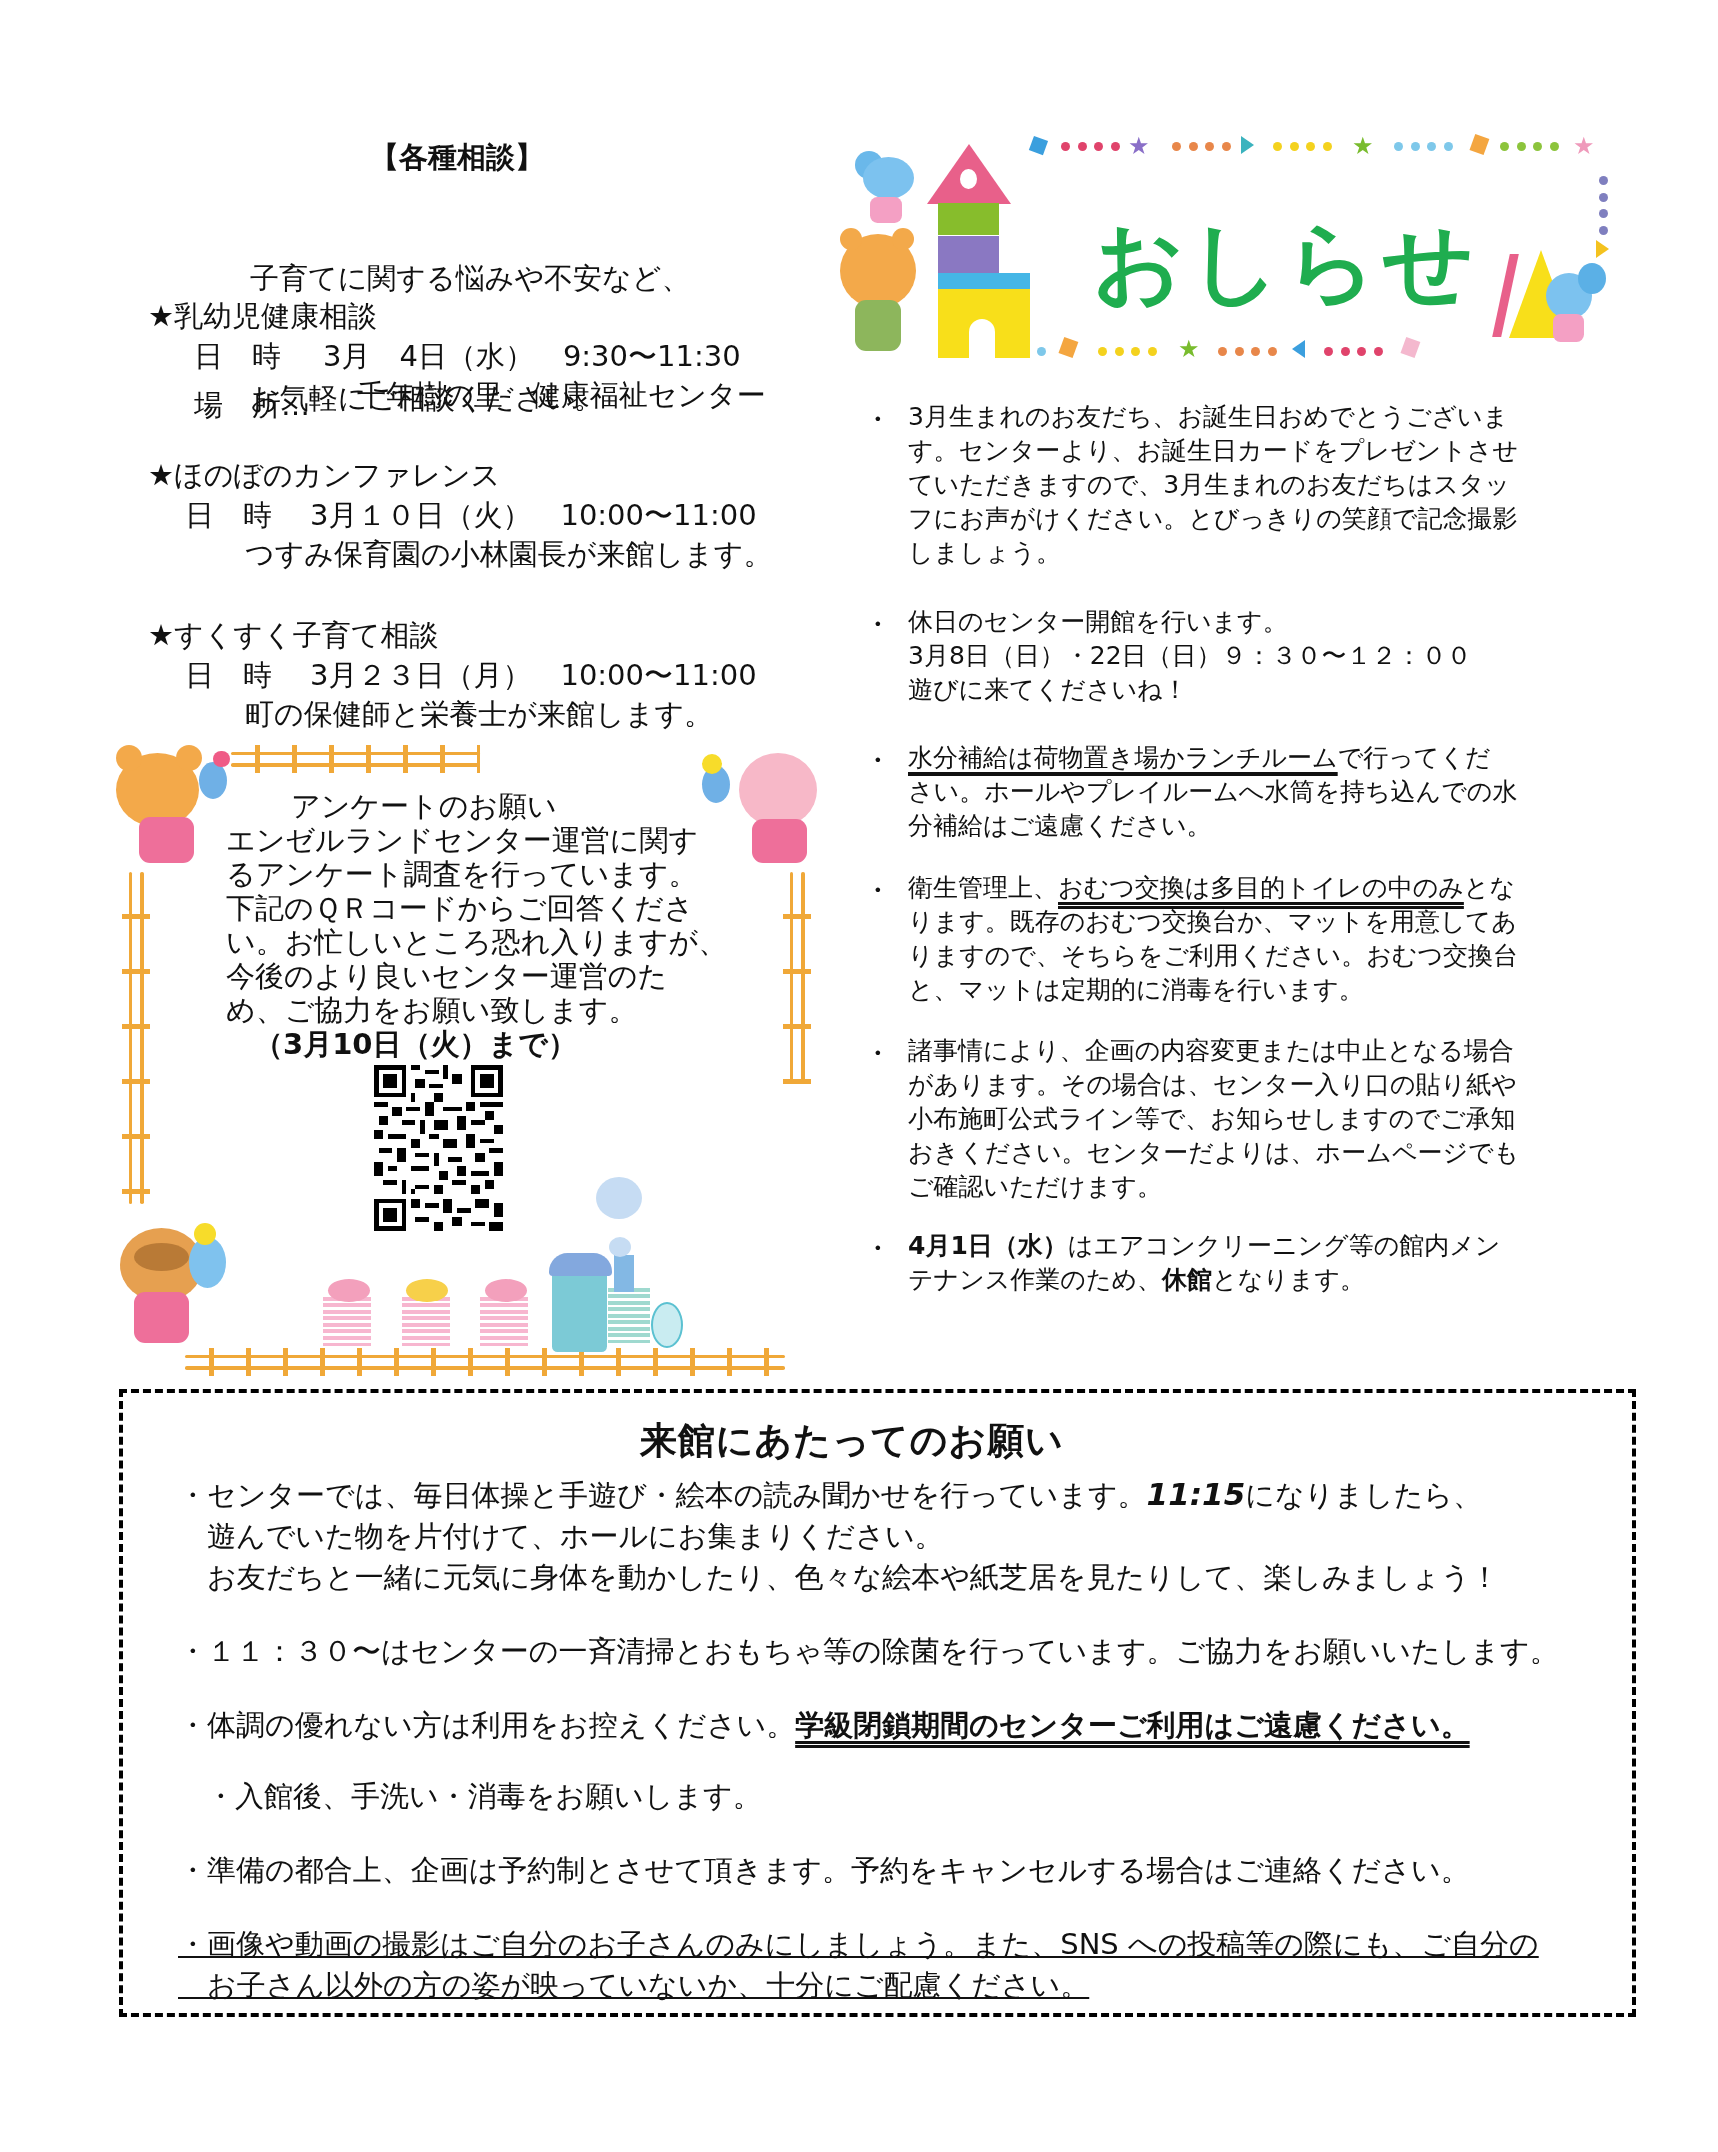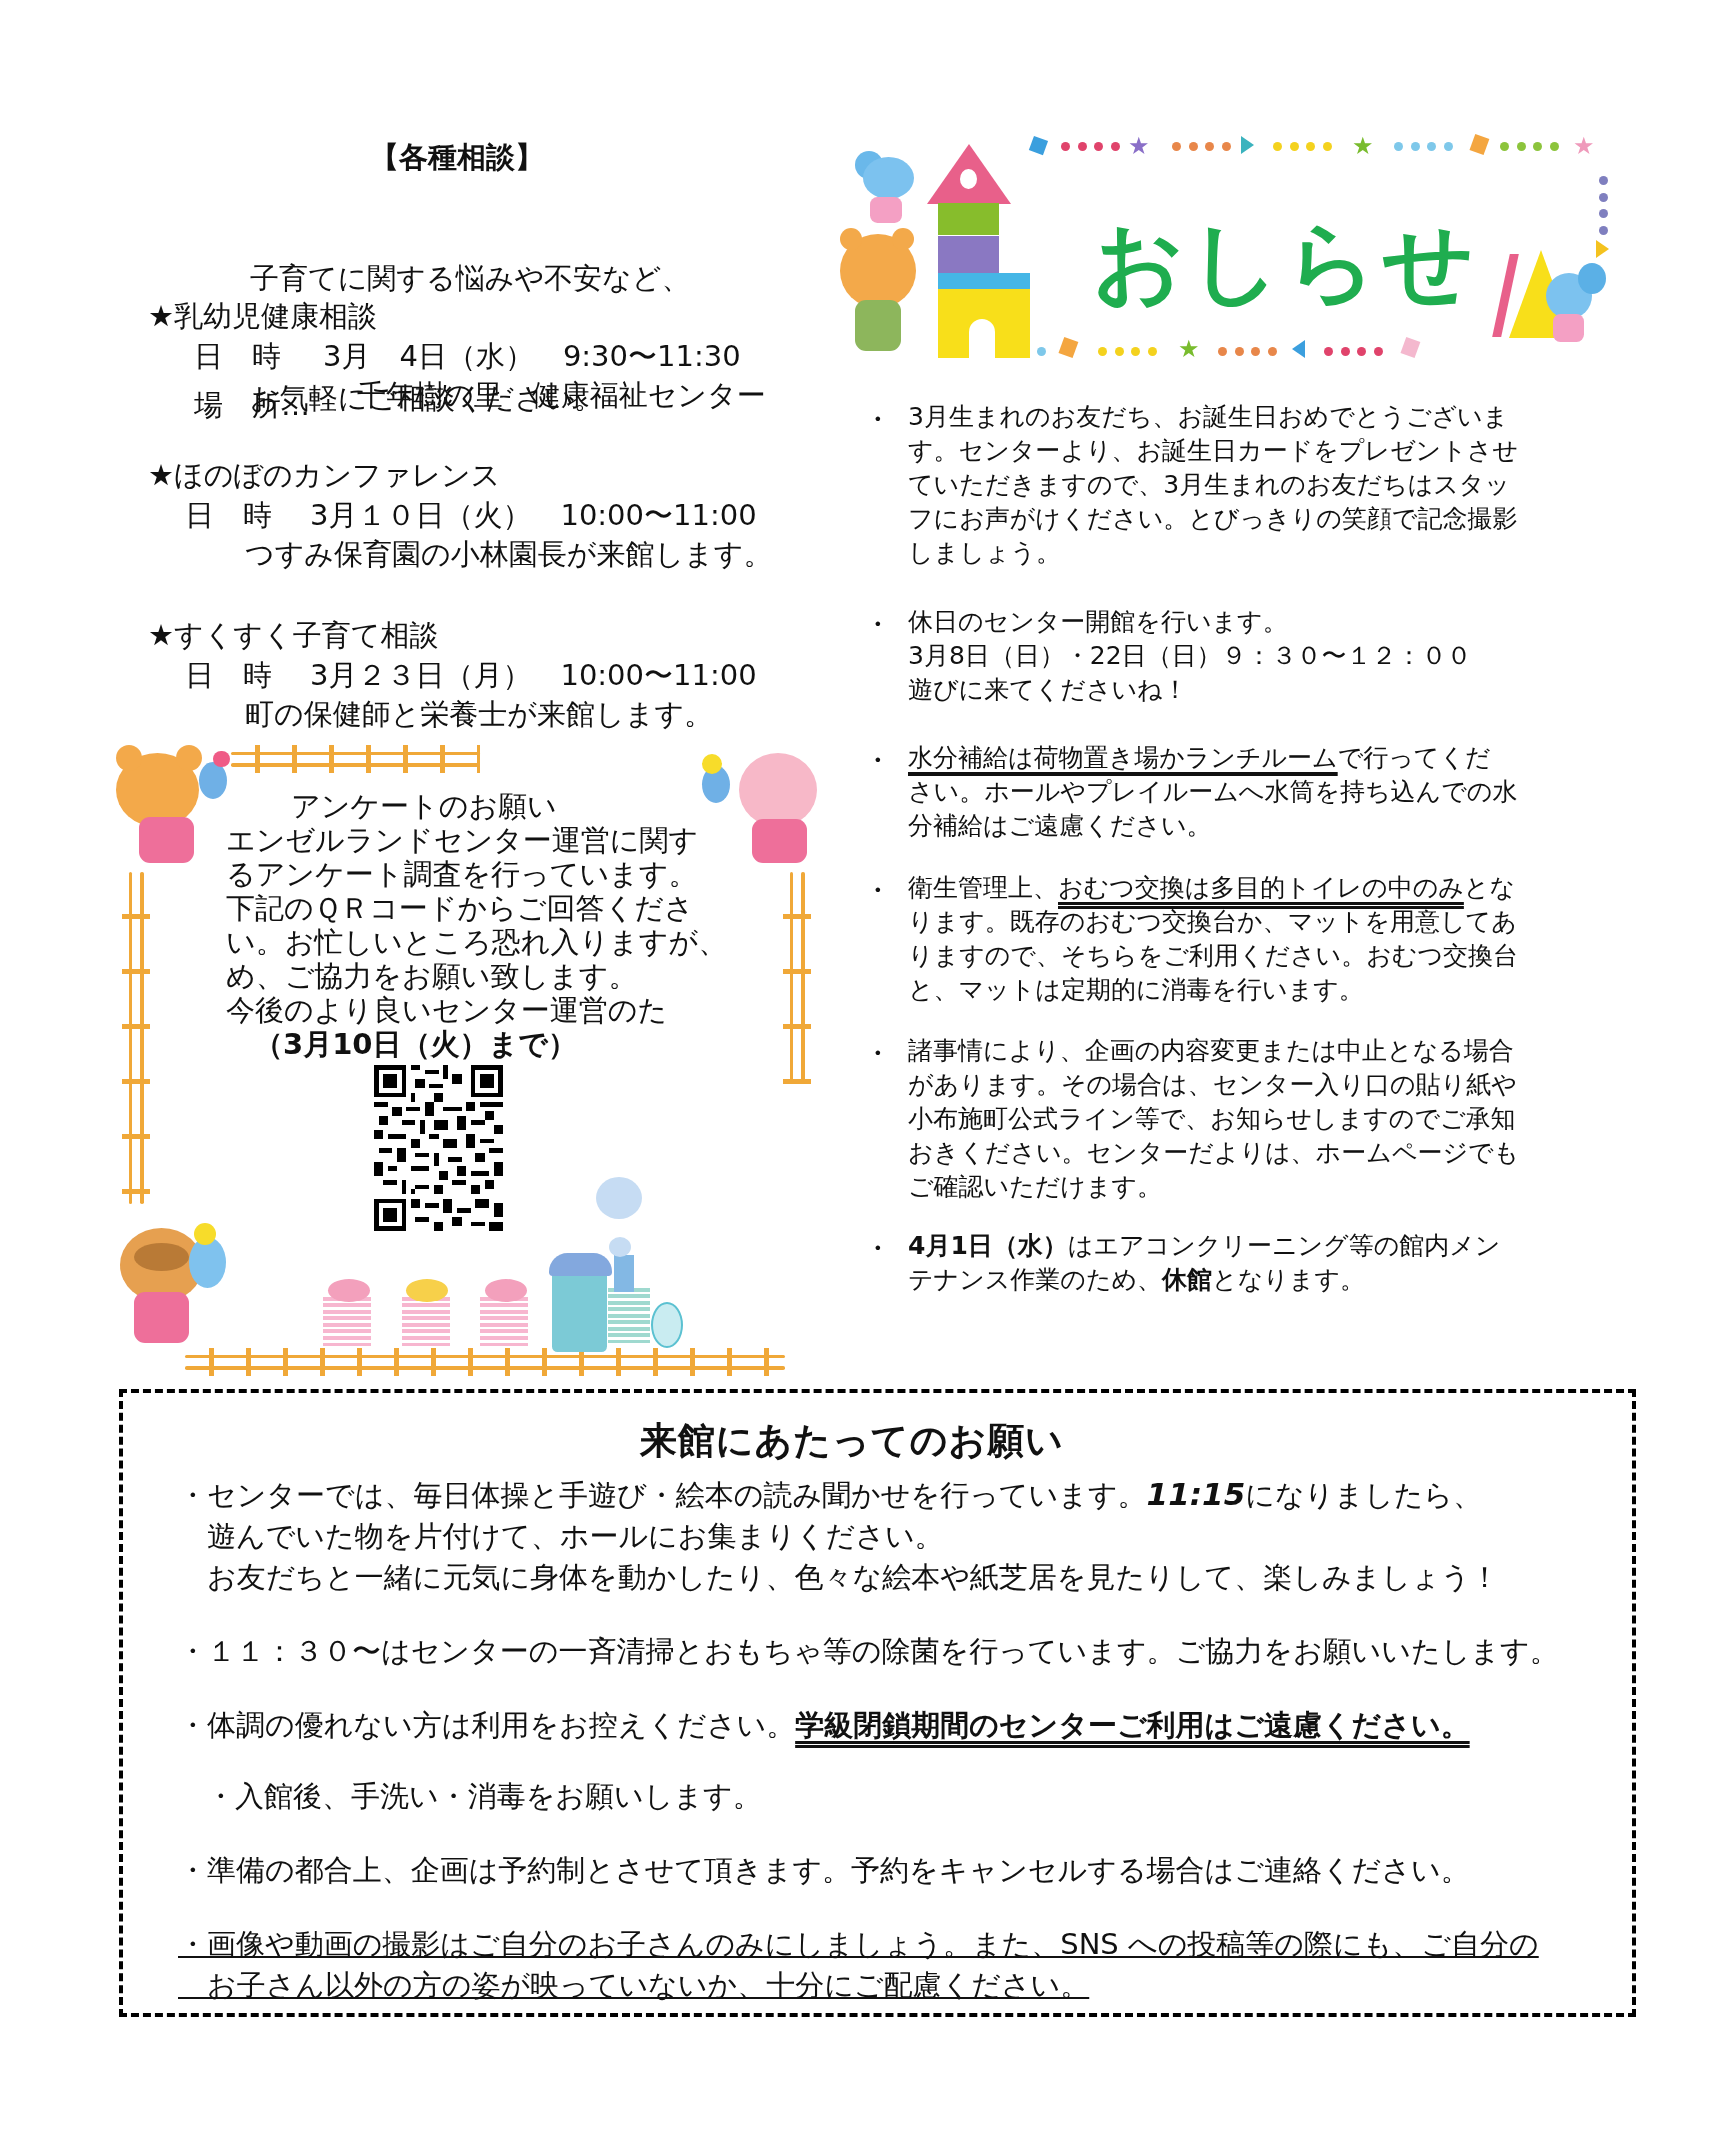--- a/index.html
+++ b/index.html
@@ -121,22 +121,22 @@
     <div style="position:absolute; left:591px; top:32px; width:28px; height:37px; border-radius:50%; background:#6fb0e6;"></div>
     <div style="position:absolute; left:591px; top:20px; width:20px; height:20px; border-radius:50%; background:#f7dc2a;"></div>
   </div>
 
   <div class="survey-text">
     <div style="padding-left:65px;">アンケートのお願い</div>
     <div>エンゼルランドセンター運営に関す</div>
     <div>るアンケート調査を行っています。</div>
     <div>下記のＱＲコードからご回答くださ</div>
     <div>い。お忙しいところ恐れ入りますが、</div>
+    <div>今後のより良いセンター運営のた</div>
     <div>め、ご協力をお願い致します。</div>
-    <div>今後のより良いセンター運営のた</div>
     <div class="bold" style="padding-left:28px;">（3月10日（火）まで）</div>
   </div>
 
   <div class="qr" style="left:263px; top:330px; width:129px; height:168px;">
     <svg width="129" height="168" viewBox="0 0 28 36" shape-rendering="crispEdges">
       <rect x="0" y="0" width="7" height="7" fill="#000"></rect>
         <rect x="1" y="1" width="5" height="5" fill="#fff"></rect>
         <rect x="2" y="2" width="3" height="3" fill="#000"></rect>
       <rect x="21" y="0" width="7" height="7" fill="#000"></rect>
         <rect x="22" y="1" width="5" height="5" fill="#fff"></rect>

